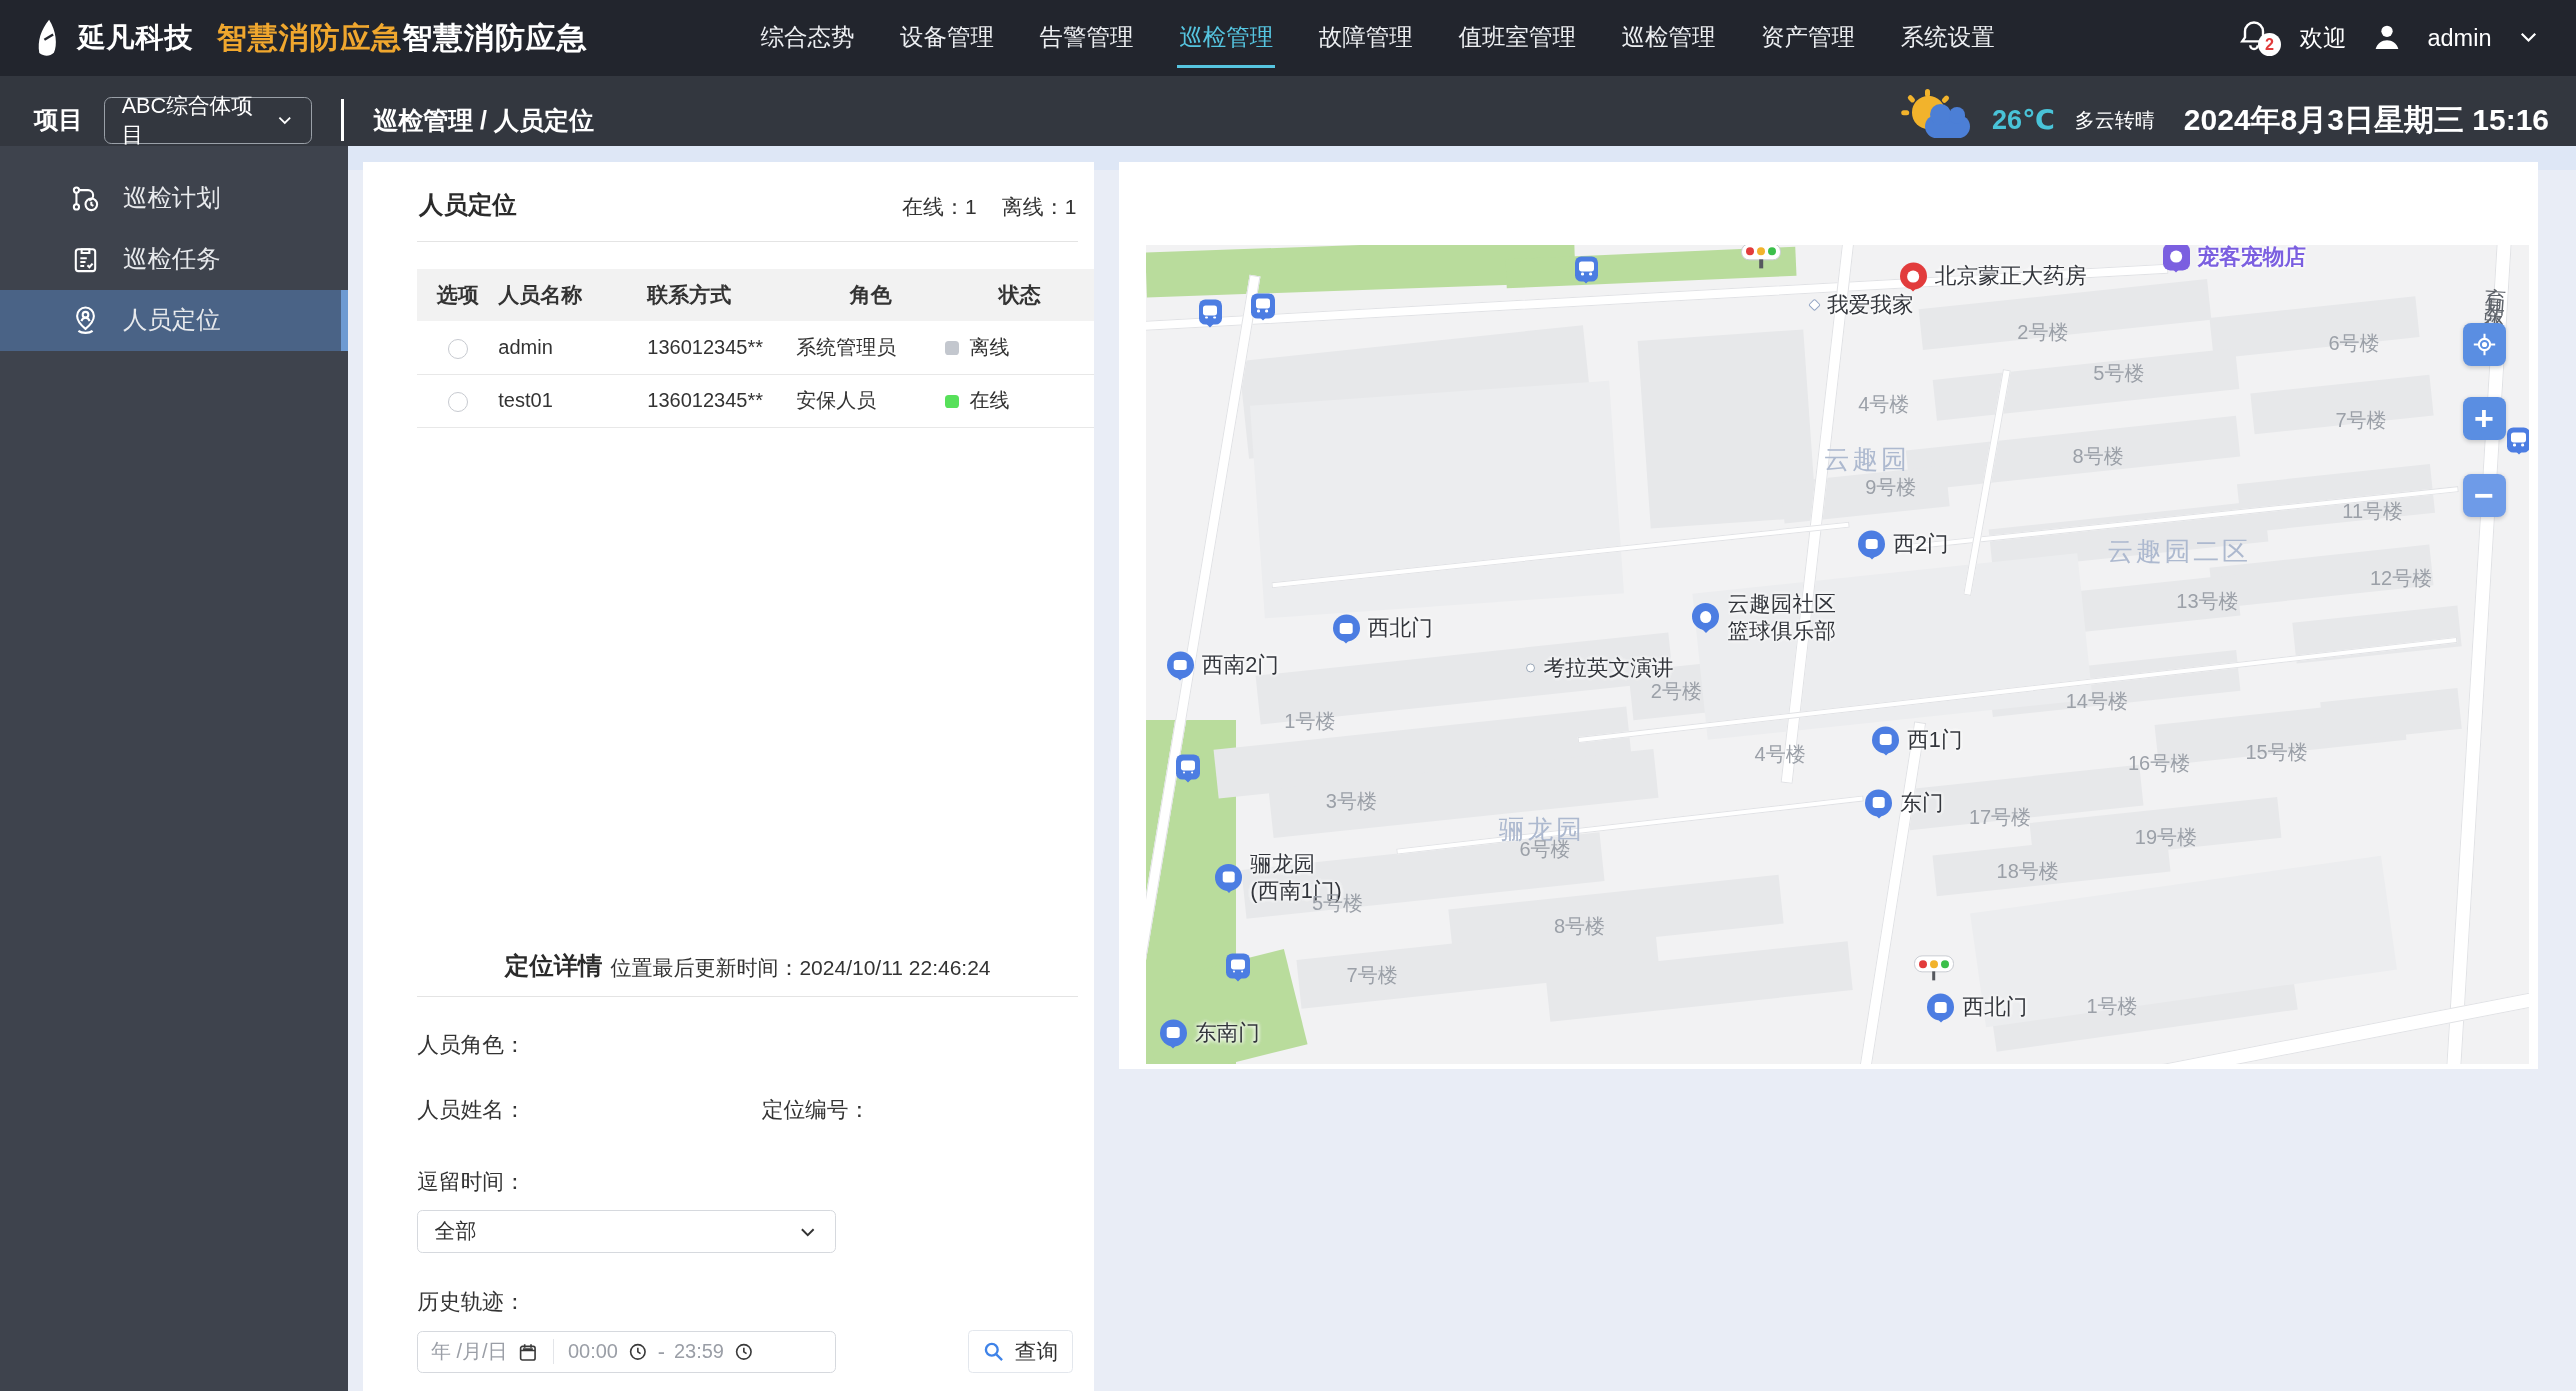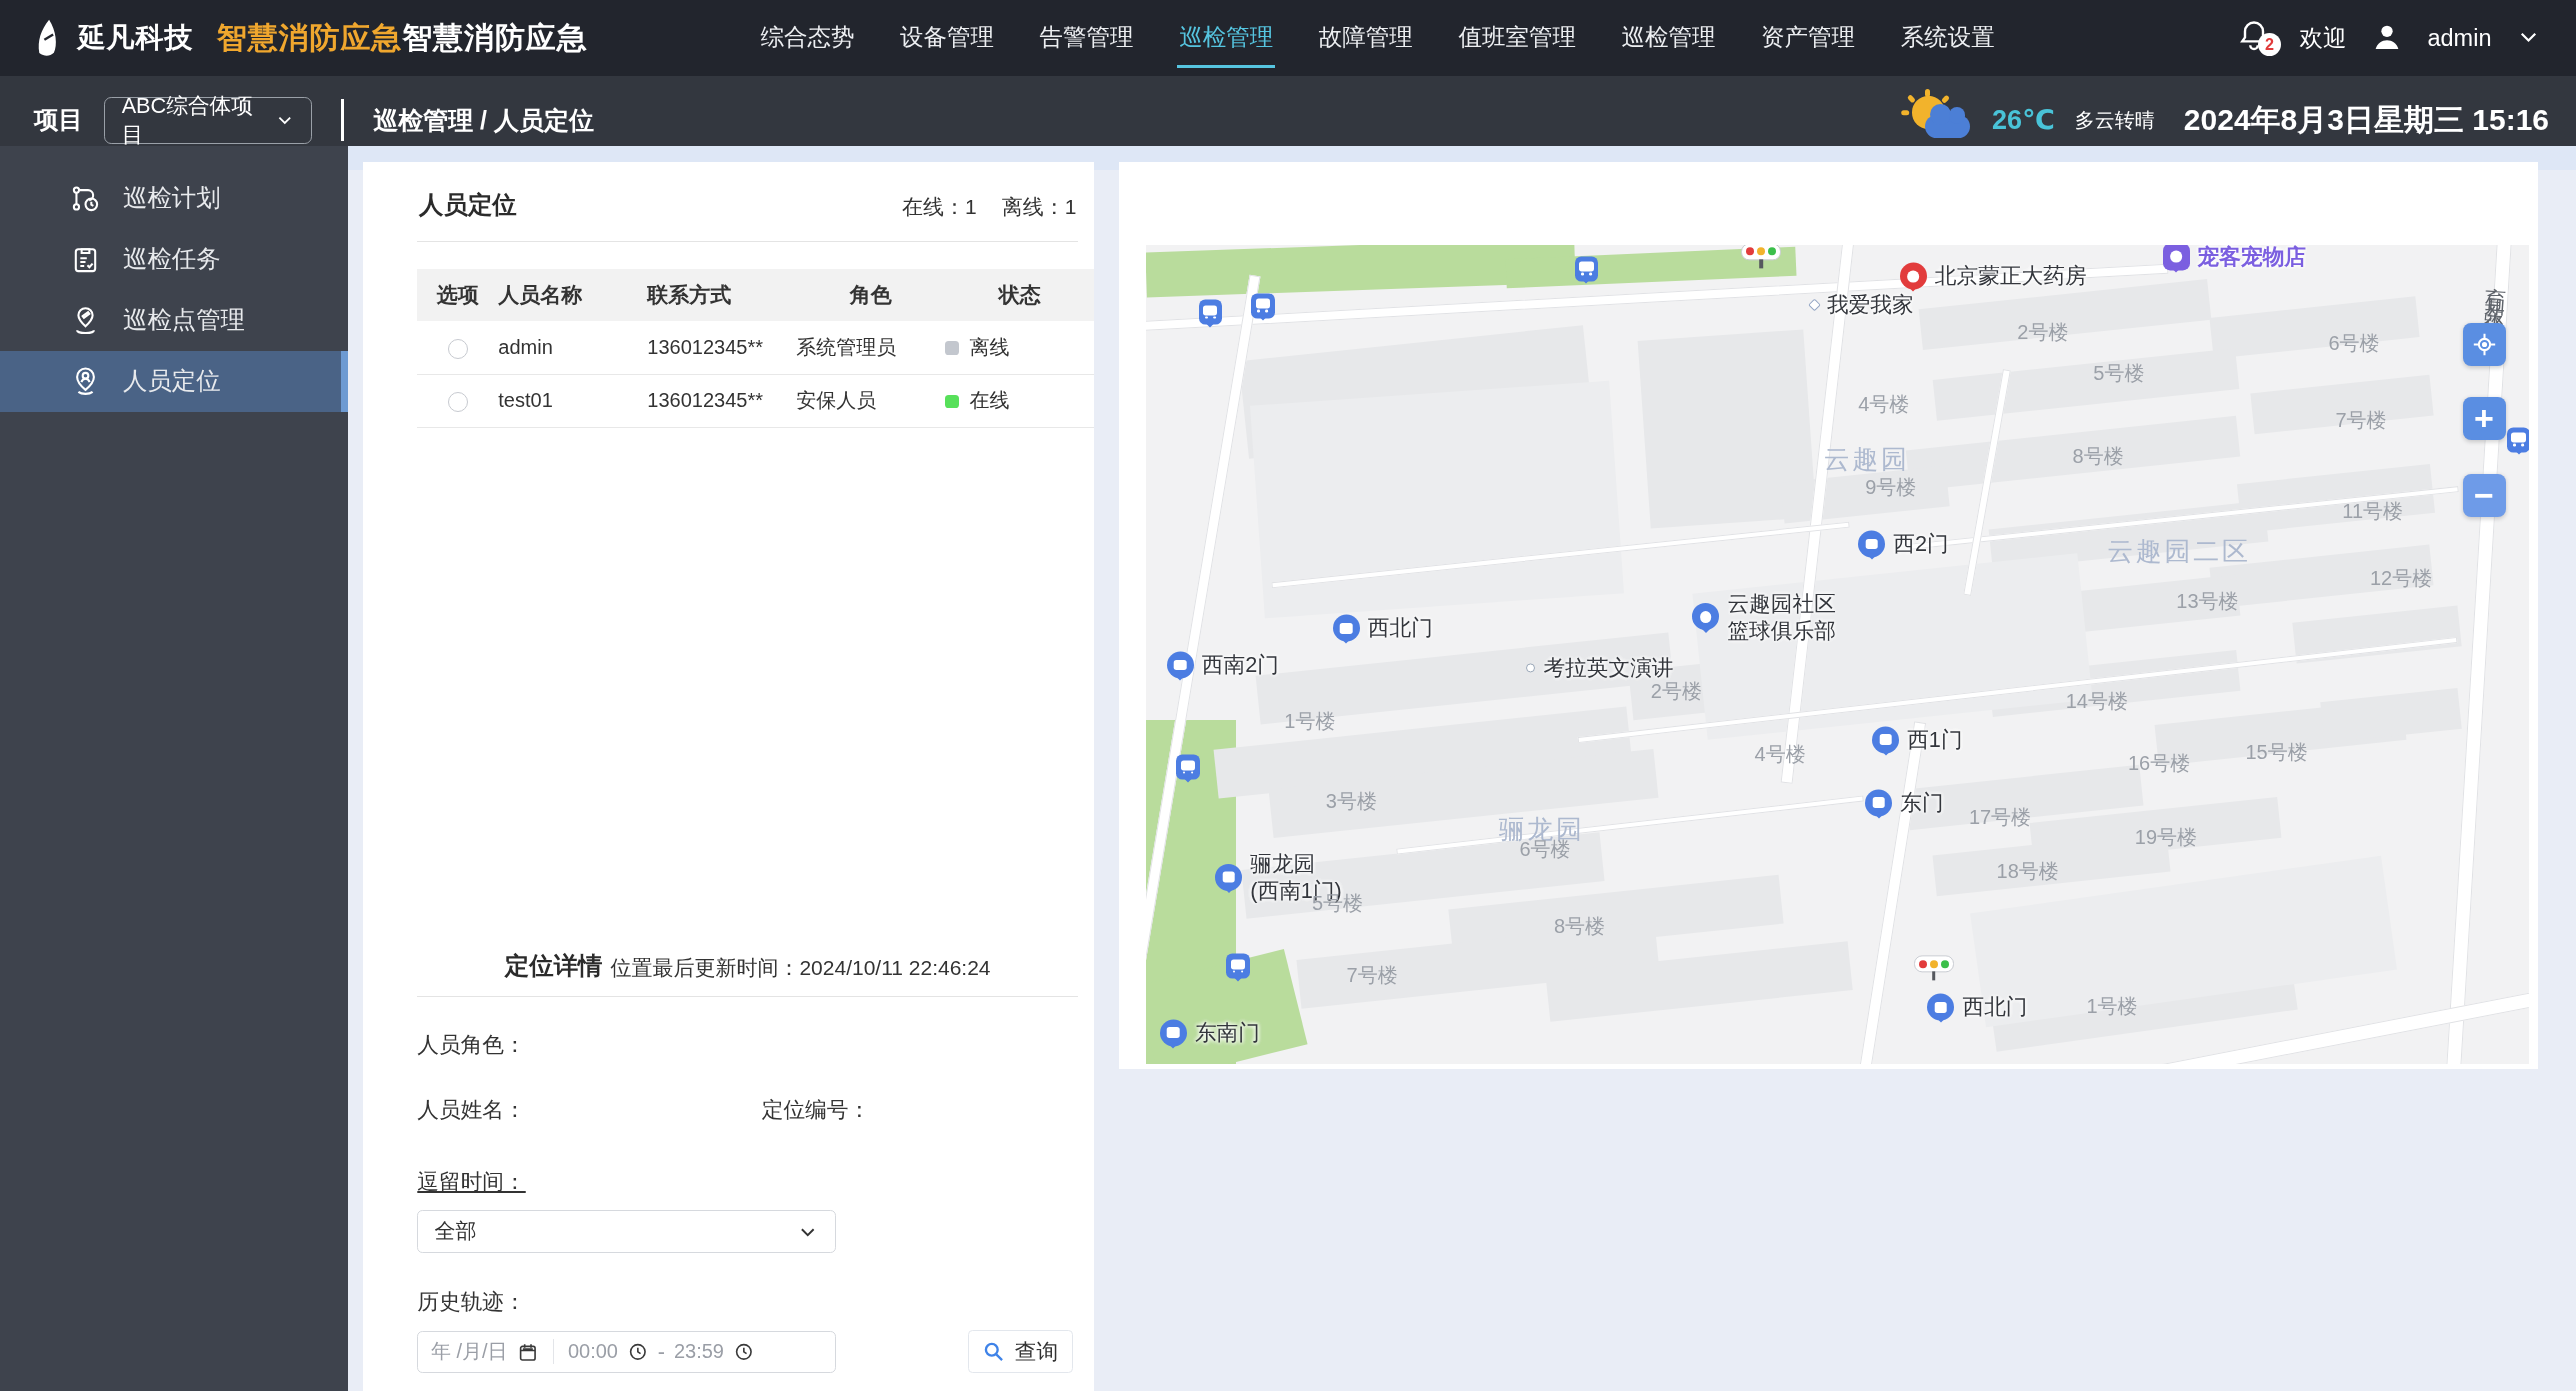--- a/index.html
+++ b/index.html
@@ -228,28 +228,20 @@
     <span class="lbl">巡检计划</span>
   </div>
   <div class="side-item">
     <svg width="31" height="31" viewBox="0 0 24 24" fill="none" stroke="#fff" stroke-width="1.6">
         <rect x="4.5" y="4" width="15" height="17" rx="2"></rect>
         <path d="M9 4h6v3H9zM8 11h5M8 14h4M8 17h3"></path>
         <path d="M13.5 16.5l1.5 1.5 2.5-2.8"></path>
       </svg>
     <span class="lbl">巡检任务</span>
   </div>
-  <div class="side-item">
-    <svg width="31" height="31" viewBox="0 0 24 24" fill="none" stroke="#fff" stroke-width="1.6">
-        <path d="M12 2.5a5.5 5.5 0 0 1 5.5 5.5c0 3.5-5.5 8.5-5.5 8.5S6.5 11.5 6.5 8A5.5 5.5 0 0 1 12 2.5z"></path>
-        <path d="M9.8 8.6l4.2-3.1 1 1.3-4.2 3.1z"></path>
-        <path d="M5.5 19.5c0 1.2 2.9 2.2 6.5 2.2s6.5-1 6.5-2.2"></path>
-      </svg>
-    <span class="lbl">巡检点管理</span>
-  </div>
   <div class="side-item active">
     <svg width="31" height="31" viewBox="0 0 24 24" fill="none" stroke="#fff" stroke-width="1.6">
         <path d="M12 2a6.5 6.5 0 0 1 6.5 6.5C18.5 13 12 18.5 12 18.5S5.5 13 5.5 8.5A6.5 6.5 0 0 1 12 2z"></path>
         <circle cx="12" cy="7.5" r="2.2"></circle>
         <path d="M8.8 12.5c.6-1.7 1.8-2.6 3.2-2.6s2.6.9 3.2 2.6"></path>
         <path d="M6.5 20c1.2 1 3.3 1.6 5.5 1.6s4.3-.6 5.5-1.6"></path>
       </svg>
     <span class="lbl">人员定位</span>
   </div>
 </aside>
@@ -305,21 +297,21 @@
     </div>
 
     <div class="fields">
       <div class="frow" style="margin-top:32.5px;">
         <span>人员角色：</span>
       </div>
       <div class="frow">
         <span>人员姓名：</span>
         <span class="fcol2">定位编号：</span>
       </div>
-      <div class="frow" style="margin-top:43px;text-decoration:underline;">
+      <div class="frow" style="margin-top:43px;">
         <span>逗留时间：</span>
       </div>
       <div class="stay-select">
         <span>全部</span>
         <svg width="23.5" height="23.5" viewBox="0 0 24 24" fill="none" stroke="#333" stroke-width="2">
             <path d="M6 9.5l6 6 6-6"></path>
           </svg>
       </div>
       <div class="frow" style="margin-top:34px;">
         <span>历史轨迹：</span>

